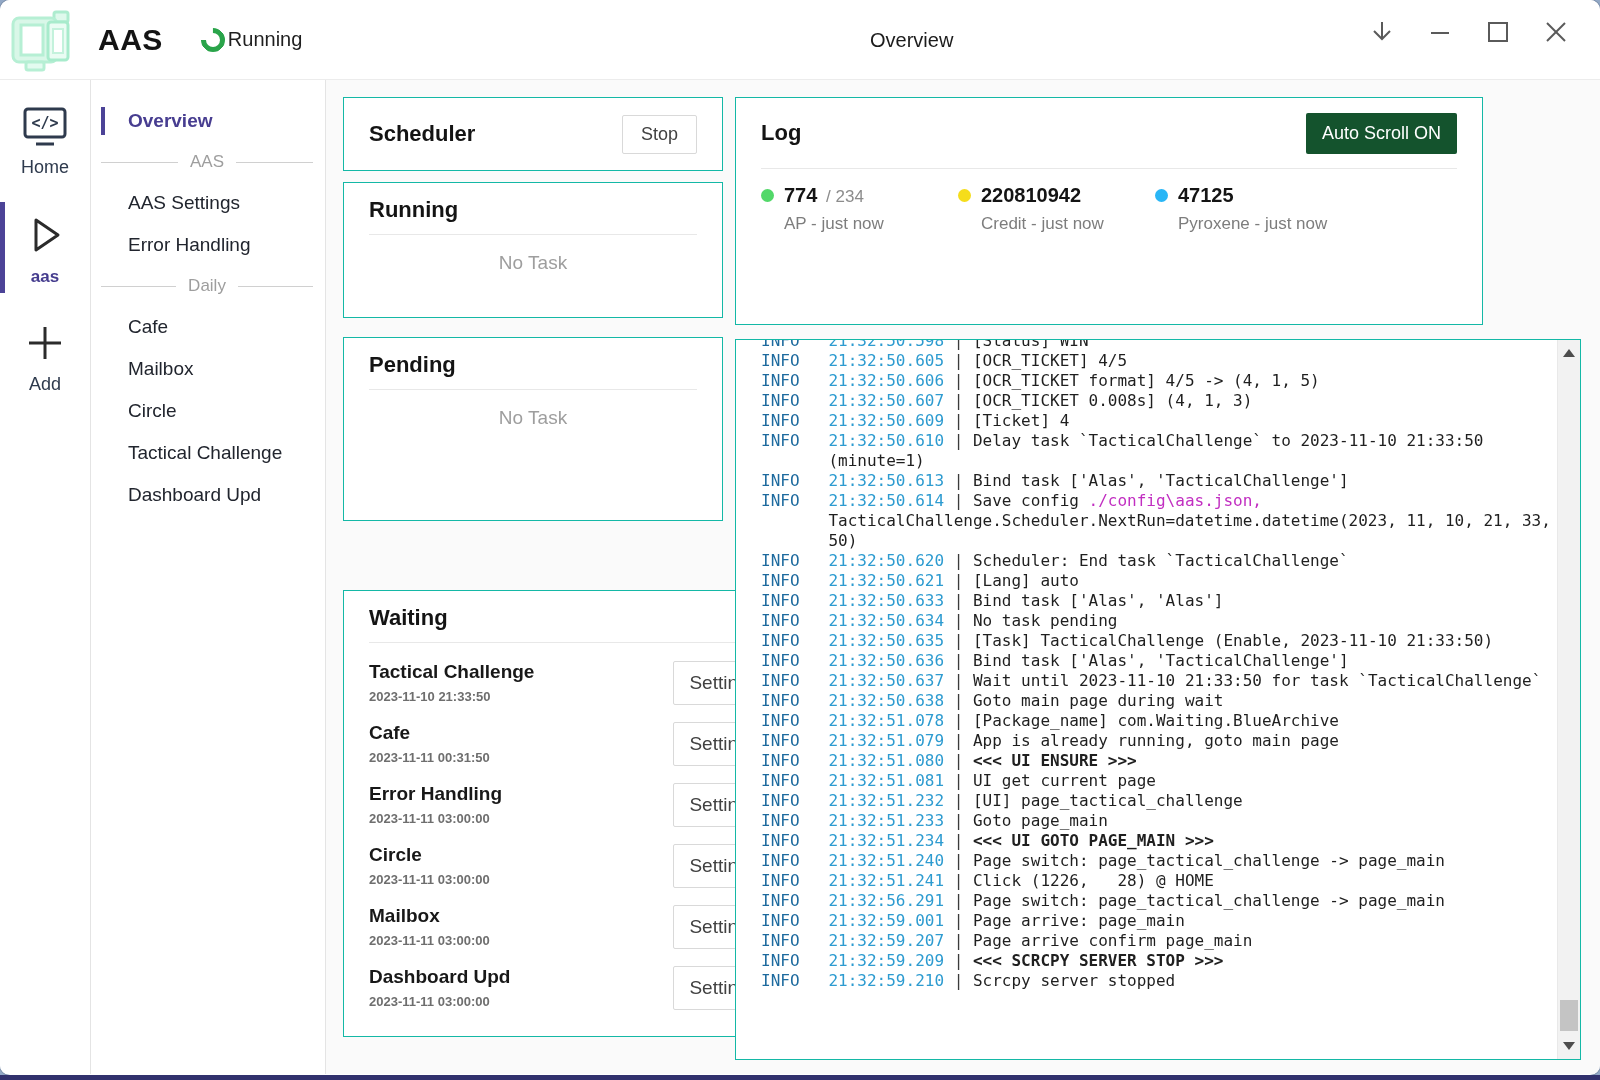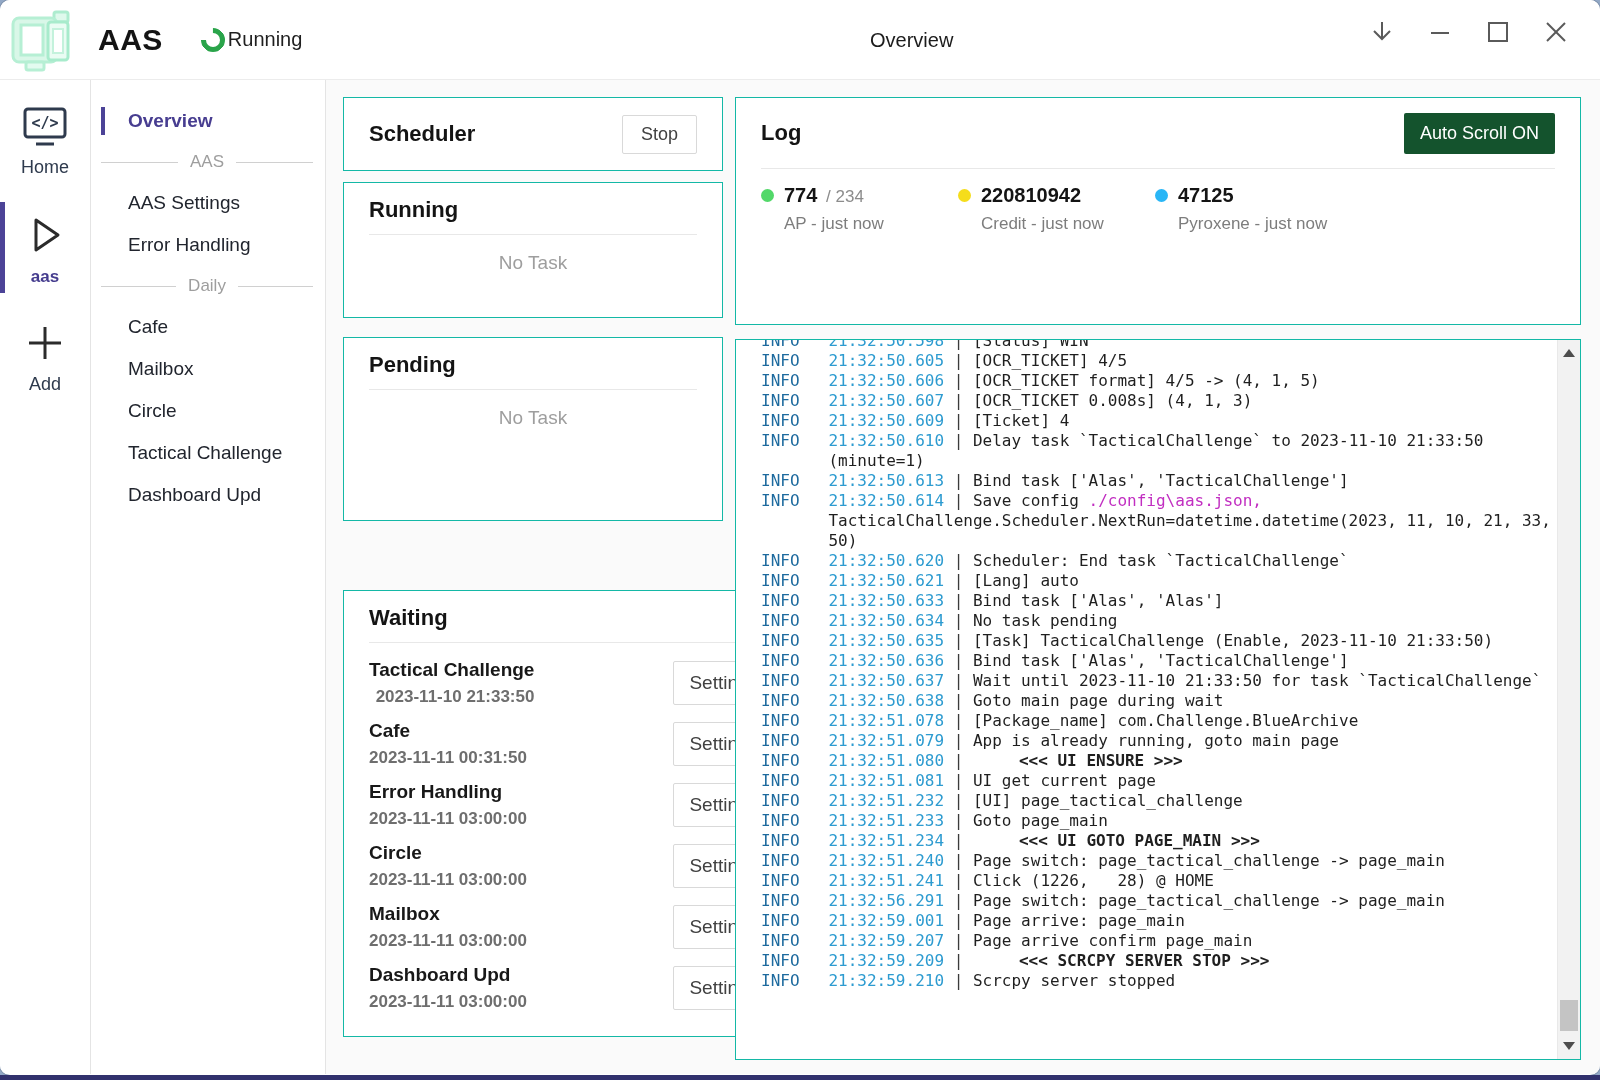--- a/index.html
+++ b/index.html
@@ -58,25 +58,25 @@
 
   .card-running { left:17px; top:102px; width:380px; height:136px; padding:14px 25px 0; }
   .card-pending { left:17px; top:257px; width:380px; height:184px; padding:14px 25px 0; }
   .card-waiting { left:17px; top:510px; width:448px; height:447px; padding:14px 25px 0; }
   .card-divider { height:1px; background:#e8e8e8; margin:11px -0px 0; }
   .empty-text { text-align:center; font-size:19px; color:#9e9e9e; margin-top:17px; }
 
   .waiting-rows { margin-top:9px; }
   .waiting-row { display:flex; align-items:center; justify-content:space-between; height:61px; }
   .task-name { font-size:19px; font-weight:700; color:#181818; }
-  .task-time { font-size:17px; color:#6e6e6e; margin-top:6px; font-weight:600;text-align:right; }
+  .task-time { font-size:13px; color:#6e6e6e; margin-top:6px; font-weight:600; }
   .btn-setting { background:#fff; border:1px solid #d9d9d9; border-radius:2px; color:#414141;
                  font-size:19px; width:92px; height:44px; font-family:inherit; cursor:pointer; }
 
-  .card-log { left:409px; top:17px; width:846px; height:228px; padding:0 25px; }
+  .card-log { left:409px; top:17px; width:748px; height:228px; padding:0 25px; }
   .log-header { height:70px; display:flex; align-items:center; justify-content:space-between; }
   .btn-primary { background:#14532d; border:none; border-radius:2px; color:#fff; font-size:18px;
                  padding:10px 16px; font-family:inherit; cursor:pointer; }
   .log-stats { display:flex; margin-top:15px; }
   .stat { width:197px; }
   .stat-top { display:flex; align-items:center; gap:10px; }
   .stat-dot { width:13px; height:13px; border-radius:50%; flex:0 0 auto; }
   .stat-value { font-size:20px; font-weight:700; color:#141414; }
   .stat-secondary { font-size:17px; color:#8c8c8c; margin-left:4px; }
   .stat-label { font-size:17px; color:#7d7d7d; margin-top:7px; margin-left:23px; }
@@ -85,21 +85,21 @@
   .log-panel { left:409px; top:259px; width:846px; height:721px; overflow:hidden; }
   .log-scroll { position:absolute; top:0; left:0; right:23px; bottom:0; overflow:hidden; padding-left:25px; }
   .log-lines { margin-top:-9px; width:82ch;
                font-family:"DejaVu Sans Mono","Liberation Mono",monospace;
                font-size:16px; line-height:20px; color:#1f1f1f; }
   .log-entry { white-space:pre-wrap; word-break:normal; padding-left:7ch; text-indent:-7ch; }
   .lg-level { color:#1d6a9e; }
   .lg-time  { color:#2d9bd0; }
   .lg-pipe  { color:#3b3b3b; }
   .lg-msg   { color:#1f1f1f; }
-  .lg-bold  { font-weight:700;margin-left:46px; }
+  .lg-bold  { font-weight:700; }
 
   .sb { position:absolute; top:0; right:0; bottom:0; width:23px; background:#f2f2f2;
         border-left:1px solid #e9e9e9; }
   .sb-arrow { position:absolute; left:0; width:100%; height:16px; display:flex;
               align-items:center; justify-content:center; cursor:pointer; }
   .sb-arrow.up { top:5px; }
   .sb-arrow.down { bottom:5px; }
   .sb-arrow .tri-up { width:0; height:0; border-left:6px solid transparent;
               border-right:6px solid transparent; border-bottom:8px solid #4d4d4d; }
   .sb-arrow .tri-down { width:0; height:0; border-left:6px solid transparent;
@@ -316,21 +316,21 @@
               <div class="log-entry"><span class="lg-level">INFO</span>   <span class="lg-time">21:32:50.613</span> <span class="lg-pipe">|</span> <span class="lg-msg">Bind task ['Alas', 'TacticalChallenge']</span></div>
               <div class="log-entry"><span class="lg-level">INFO</span>   <span class="lg-time">21:32:50.614</span> <span class="lg-pipe">|</span> <span class="lg-msg">Save config </span><span class="lg-msg" style="color: rgb(193, 46, 193);">./config\aas.json,</span><span class="lg-msg"> TacticalChallenge.Scheduler.NextRun=datetime.datetime(2023, 11, 10, 21, 33, 50)</span></div>
               <div class="log-entry"><span class="lg-level">INFO</span>   <span class="lg-time">21:32:50.620</span> <span class="lg-pipe">|</span> <span class="lg-msg">Scheduler: End task `TacticalChallenge`</span></div>
               <div class="log-entry"><span class="lg-level">INFO</span>   <span class="lg-time">21:32:50.621</span> <span class="lg-pipe">|</span> <span class="lg-msg">[Lang] auto</span></div>
               <div class="log-entry"><span class="lg-level">INFO</span>   <span class="lg-time">21:32:50.633</span> <span class="lg-pipe">|</span> <span class="lg-msg">Bind task ['Alas', 'Alas']</span></div>
               <div class="log-entry"><span class="lg-level">INFO</span>   <span class="lg-time">21:32:50.634</span> <span class="lg-pipe">|</span> <span class="lg-msg">No task pending</span></div>
               <div class="log-entry"><span class="lg-level">INFO</span>   <span class="lg-time">21:32:50.635</span> <span class="lg-pipe">|</span> <span class="lg-msg">[Task] TacticalChallenge (Enable, 2023-11-10 21:33:50)</span></div>
               <div class="log-entry"><span class="lg-level">INFO</span>   <span class="lg-time">21:32:50.636</span> <span class="lg-pipe">|</span> <span class="lg-msg">Bind task ['Alas', 'TacticalChallenge']</span></div>
               <div class="log-entry"><span class="lg-level">INFO</span>   <span class="lg-time">21:32:50.637</span> <span class="lg-pipe">|</span> <span class="lg-msg">Wait until 2023-11-10 21:33:50 for task `TacticalChallenge`</span></div>
               <div class="log-entry"><span class="lg-level">INFO</span>   <span class="lg-time">21:32:50.638</span> <span class="lg-pipe">|</span> <span class="lg-msg">Goto main page during wait</span></div>
-              <div class="log-entry"><span class="lg-level">INFO</span>   <span class="lg-time">21:32:51.078</span> <span class="lg-pipe">|</span> <span class="lg-msg">[Package_name] com.Challenge.BlueArchive</span></div>
+              <div class="log-entry"><span class="lg-level">INFO</span>   <span class="lg-time">21:32:51.078</span> <span class="lg-pipe">|</span> <span class="lg-msg">[Package_name] com.Waiting.BlueArchive</span></div>
               <div class="log-entry"><span class="lg-level">INFO</span>   <span class="lg-time">21:32:51.079</span> <span class="lg-pipe">|</span> <span class="lg-msg">App is already running, goto main page</span></div>
               <div class="log-entry"><span class="lg-level">INFO</span>   <span class="lg-time">21:32:51.080</span> <span class="lg-pipe">|</span> <span class="lg-msg lg-bold">&lt;&lt;&lt; UI ENSURE &gt;&gt;&gt;</span></div>
               <div class="log-entry"><span class="lg-level">INFO</span>   <span class="lg-time">21:32:51.081</span> <span class="lg-pipe">|</span> <span class="lg-msg">UI get current page</span></div>
               <div class="log-entry"><span class="lg-level">INFO</span>   <span class="lg-time">21:32:51.232</span> <span class="lg-pipe">|</span> <span class="lg-msg">[UI] page_tactical_challenge</span></div>
               <div class="log-entry"><span class="lg-level">INFO</span>   <span class="lg-time">21:32:51.233</span> <span class="lg-pipe">|</span> <span class="lg-msg">Goto page_main</span></div>
               <div class="log-entry"><span class="lg-level">INFO</span>   <span class="lg-time">21:32:51.234</span> <span class="lg-pipe">|</span> <span class="lg-msg lg-bold">&lt;&lt;&lt; UI GOTO PAGE_MAIN &gt;&gt;&gt;</span></div>
               <div class="log-entry"><span class="lg-level">INFO</span>   <span class="lg-time">21:32:51.240</span> <span class="lg-pipe">|</span> <span class="lg-msg">Page switch: page_tactical_challenge -&gt; page_main</span></div>
               <div class="log-entry"><span class="lg-level">INFO</span>   <span class="lg-time">21:32:51.241</span> <span class="lg-pipe">|</span> <span class="lg-msg">Click (1226,   28) @ HOME</span></div>
               <div class="log-entry"><span class="lg-level">INFO</span>   <span class="lg-time">21:32:56.291</span> <span class="lg-pipe">|</span> <span class="lg-msg">Page switch: page_tactical_challenge -&gt; page_main</span></div>
               <div class="log-entry"><span class="lg-level">INFO</span>   <span class="lg-time">21:32:59.001</span> <span class="lg-pipe">|</span> <span class="lg-msg">Page arrive: page_main</span></div>

